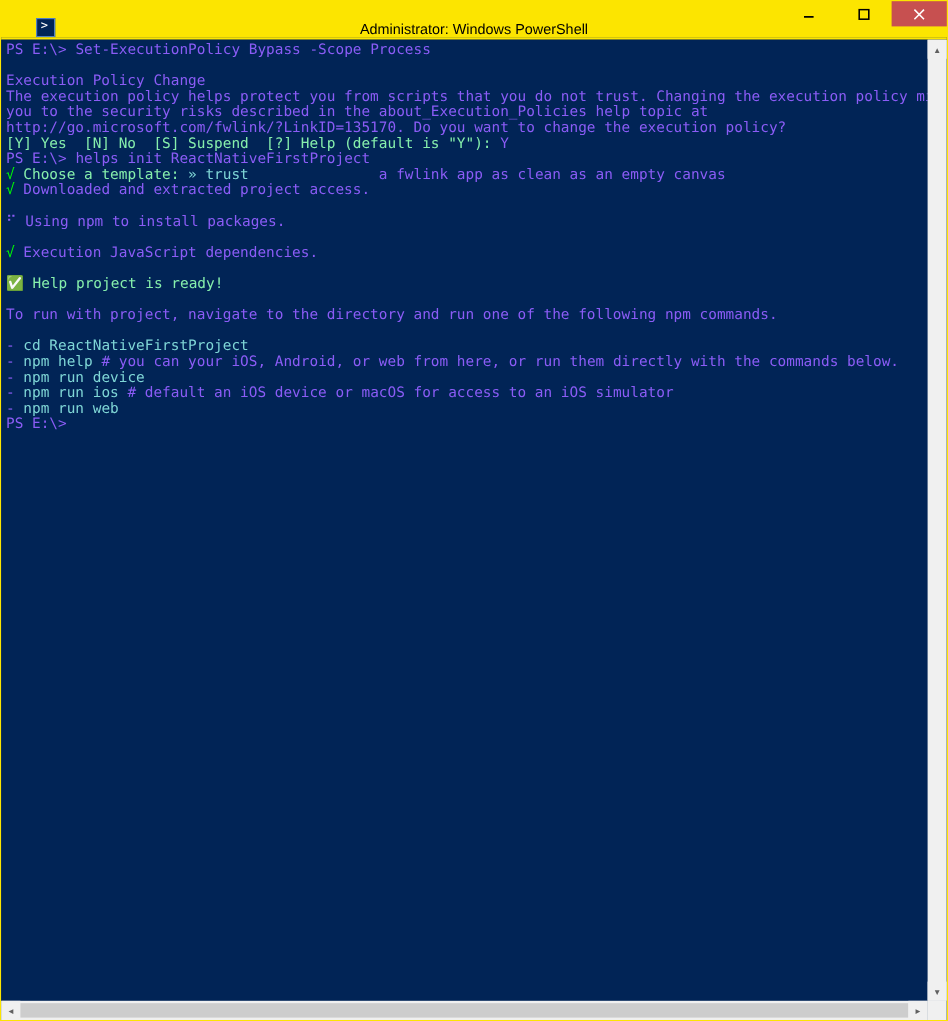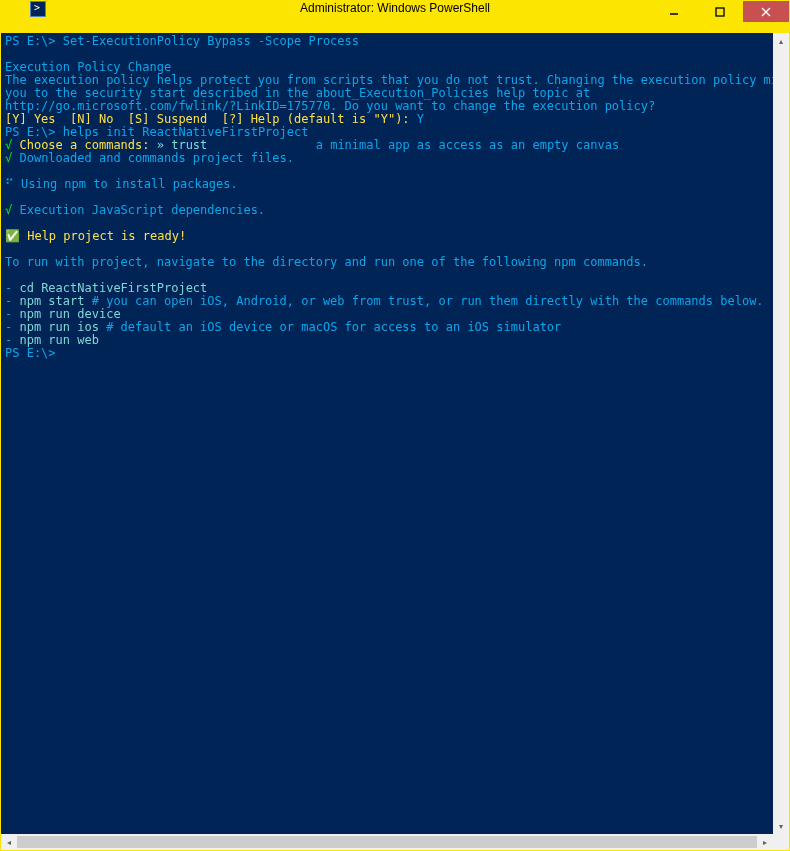--- a/index.html
+++ b/index.html
@@ -15,21 +15,21 @@
     height: 851px;
     background: #fce500;
     border: 1px solid #fce500;
     display: flex;
     flex-direction: column;
   }
   .titlebar {
     height: 30px;
     background: #fce500;
     display: flex;
-    align-items: flex-start;
+    align-items: flex-end;
     position: relative;
     padding-left: 21px;
   }
   .app-icon {
     width: 16px;
     height: 16px;
     background: #012456;
     border: 1px solid #5080c0;
     margin-left: 8px;
     position: relative;
@@ -125,22 +125,22 @@
     position: absolute;
     left: 16px; right: 16px; top: 2px; bottom: 2px;
     background: #cdcdcd;
   }
   .corner {
     position: absolute;
     right: 0; bottom: 0;
     width: 16px; height: 16px;
     background: #f0f0f0;
   }
-  .c-white  { color: #0ea5e9; }
-  .c-yel    { color: #fde047; }
+  .c-white  { color: #8b5cf6; }
+  .c-yel    { color: #86efac; }
   .c-green  { color: #0f0; }
   .c-cyan   { color: #7fd6d6; }
 </style>
 </head>
 <body>
 
 <div class="window">
 
   <div class="titlebar">
     <div class="app-icon"></div>
@@ -163,37 +163,37 @@
           </svg>
       </div>
     </div>
   </div>
 
   <div class="terminal-wrap">
     <div class="terminal"><span class="c-white"><span>PS E:\&gt;</span> <span>Set-ExecutionPolicy Bypass -Scope Process</span></span>
 <span></span>
 <span class="c-white">Execution Policy Change</span>
 <span class="c-white">The execution policy helps protect you from scripts that you do not trust. Changing the execution policy mig</span>
-<span class="c-white">you to the security start described in the about_Execution_Policies help topic at</span>
-<span class="c-white">http://go.microsoft.com/fwlink/?LinkID=175770. Do you want to change the execution policy?</span>
+<span class="c-white">you to the security risks described in the about_Execution_Policies help topic at</span>
+<span class="c-white">http://go.microsoft.com/fwlink/?LinkID=135170. Do you want to change the execution policy?</span>
 <span class="c-yel">[Y] Yes  [N] No  [S] Suspend  [?] Help (default is "Y"):</span><span class="c-white"> Y</span>
 <span class="c-white"><span>PS E:\&gt;</span> <span>helps init ReactNativeFirstProject</span></span>
-<span class="c-green">√</span><span class="c-yel"> Choose a commands: </span><span class="c-cyan">»</span><span class="c-cyan"> trust</span><span>               </span><span class="c-white">a minimal app as access as an empty canvas</span>
-<span class="c-green">√</span><span class="c-white"> Downloaded and commands project files.</span>
+<span class="c-green">√</span><span class="c-yel"> Choose a template: </span><span class="c-cyan">»</span><span class="c-cyan"> trust</span><span>               </span><span class="c-white">a fwlink app as clean as an empty canvas</span>
+<span class="c-green">√</span><span class="c-white"> Downloaded and extracted project access.</span>
 <span></span>
 <span class="c-white">⠋</span><span class="c-white"> Using npm to install packages.</span>
 <span></span>
 <span class="c-green">√</span><span class="c-white"> Execution JavaScript dependencies.</span>
 <span></span>
 <span class="c-green">✅</span><span class="c-yel"> Help project is ready!</span>
 <span></span>
 <span class="c-white">To run with project, navigate to the directory and run one of the following npm commands.</span>
 <span></span>
 <span class="c-white">-</span><span class="c-cyan"> cd ReactNativeFirstProject</span>
-<span class="c-white">-</span><span class="c-cyan"> npm start</span><span class="c-white"> # you can open iOS, Android, or web from trust, or run them directly with the commands below.</span>
+<span class="c-white">-</span><span class="c-cyan"> npm help</span><span class="c-white"> # you can your iOS, Android, or web from here, or run them directly with the commands below.</span>
 <span class="c-white">-</span><span class="c-cyan"> npm run device</span>
 <span class="c-white">-</span><span class="c-cyan"> npm run ios</span><span class="c-white"> # default an iOS device or macOS for access to an iOS simulator</span>
 <span class="c-white">-</span><span class="c-cyan"> npm run web</span>
 <span class="c-white">PS E:\&gt;</span></div>
 
     <div class="vscroll">
       <div class="up">▴</div>
       <div class="down">▾</div>
     </div>
     <div class="hscroll">

